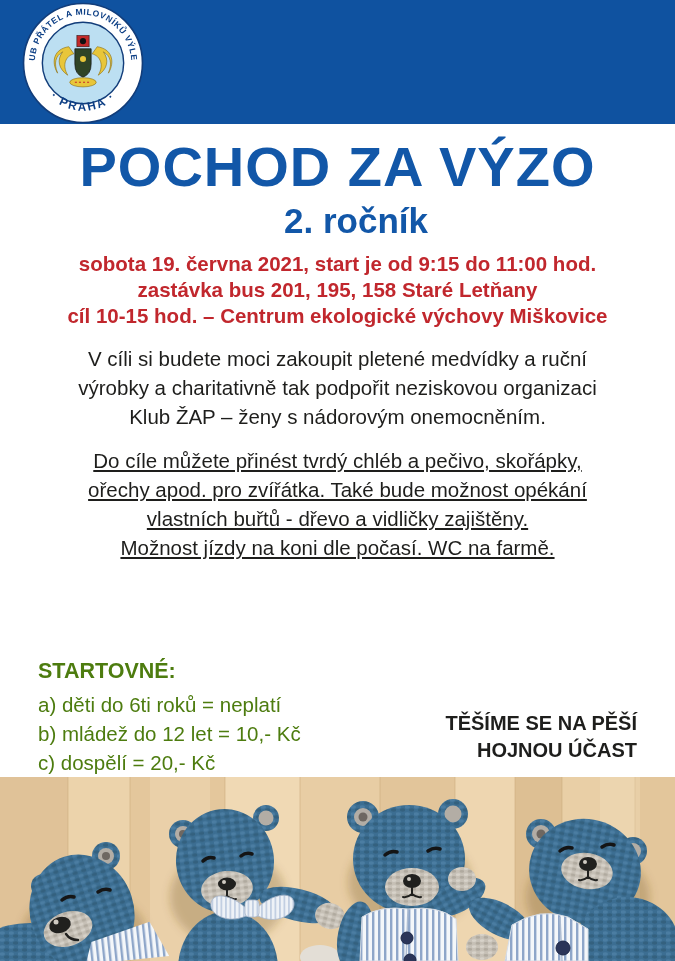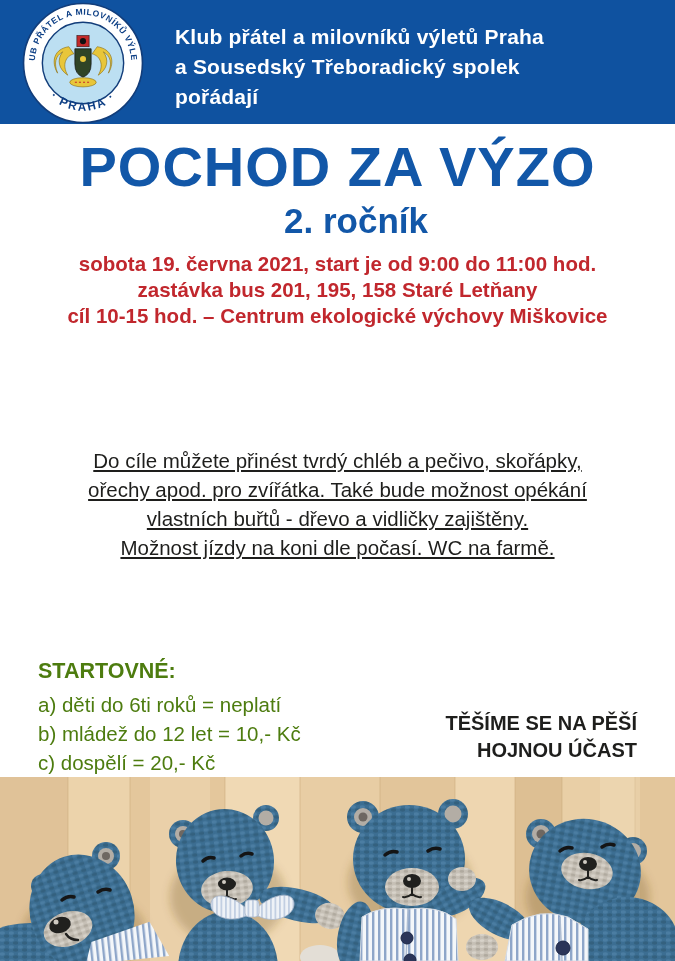--- a/index.html
+++ b/index.html
@@ -71,34 +71,34 @@
           <path d="M74 44 C88 46 92 58 85 70 C89 60 87 53 80 49 C86 57 84 66 75 72 C81 62 77 53 69 51 Z" fill="#e8c63a" stroke="#8a6d10" stroke-width="0.6"></path>
           <rect x="54" y="33" width="12" height="11" fill="#c32a2a" stroke="#331111" stroke-width="0.6"></rect>
           <circle cx="60" cy="38.5" r="3" fill="#111111"></circle>
           <path d="M52 46 h16 v15 q0 10 -8 13 q-8 -3 -8 -13 Z" fill="#2f4426" stroke="#111111" stroke-width="0.7"></path>
           <circle cx="60" cy="56" r="3" fill="#e8c63a"></circle>
           <ellipse cx="60" cy="79" rx="13" ry="4.5" fill="#e8c63a" stroke="#8a6d10" stroke-width="0.6"></ellipse>
           <path d="M52 79 h16" stroke="#c32a2a" stroke-width="1" stroke-dasharray="2 2"></path>
         </g>
       </svg>
     </div>
-    <div class="topbar-text">Klub přátel a milovníků výletů Praha
-a Sousedský Třeboradický spolek
-pořádají</div>
   </header>
 
   <div class="title-block">
     <div class="title-main">POCHOD ZA VÝZO</div>
     <div class="title-sub">2. ročník</div>
   </div>
 
-  <div class="event-info">sobota 19. června 2021, start je od 9:00 do 11:00 hod.
+  <div class="event-info">sobota 19. června 2021, start je od 9:15 do 11:00 hod.
 zastávka bus 201, 195, 158 Staré Letňany
 cíl 10-15 hod. – Centrum ekologické výchovy Miškovice</div>
 
+  <p class="para p1">V cíli si budete moci zakoupit pletené medvídky a ruční
+výrobky a charitativně tak podpořit neziskovou organizaci
+Klub ŽAP – ženy s nádorovým onemocněním.</p>
   <p class="para p2">Do cíle můžete přinést tvrdý chléb a pečivo, skořápky,
 ořechy apod. pro zvířátka. Také bude možnost opékání
 vlastních buřtů - dřevo a vidličky zajištěny.
 Možnost jízdy na koni dle počasí. WC na farmě.</p>
 
   <div class="fees">
     <div class="fees-heading">STARTOVNÉ:</div>
     <div class="fee-item">a) děti do 6ti roků = neplatí</div>
     <div class="fee-item">b) mládež do 12 let = 10,- Kč</div>
     <div class="fee-item">c) dospělí = 20,- Kč</div>

